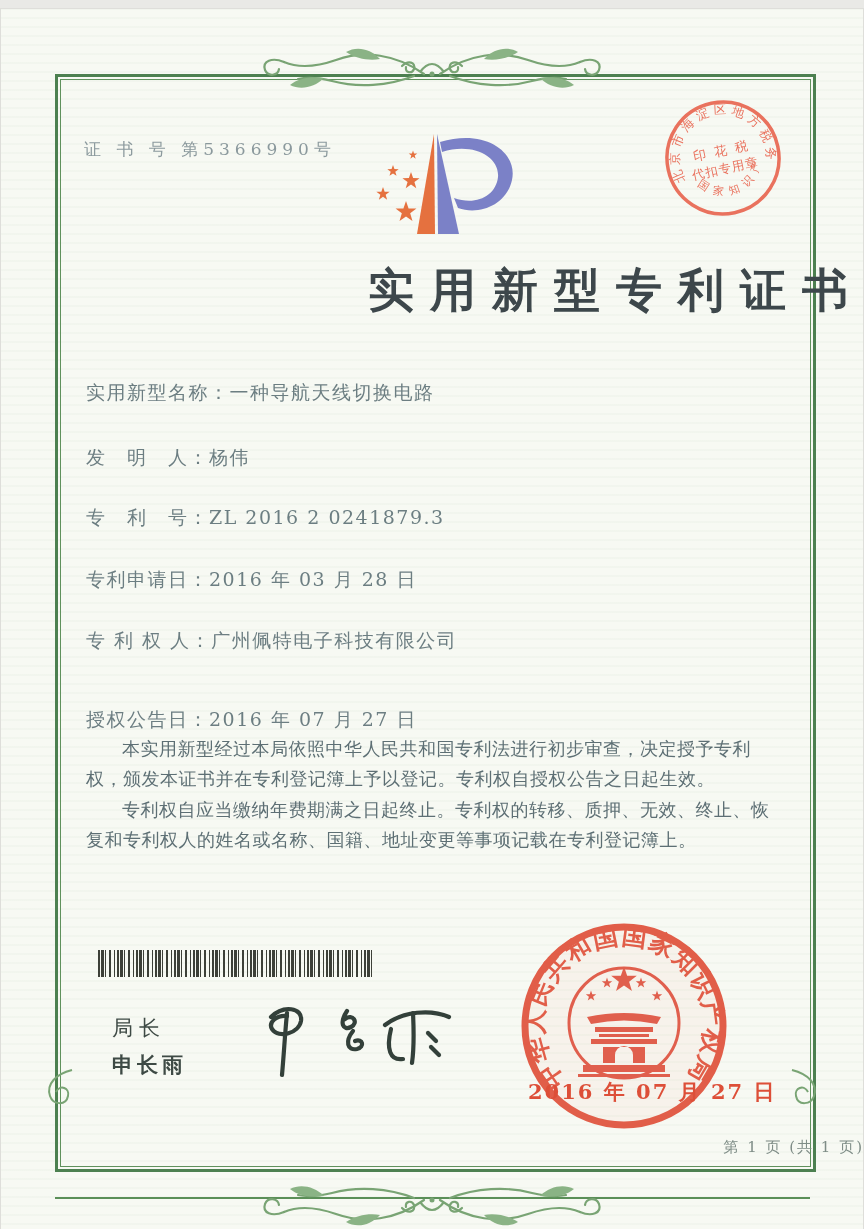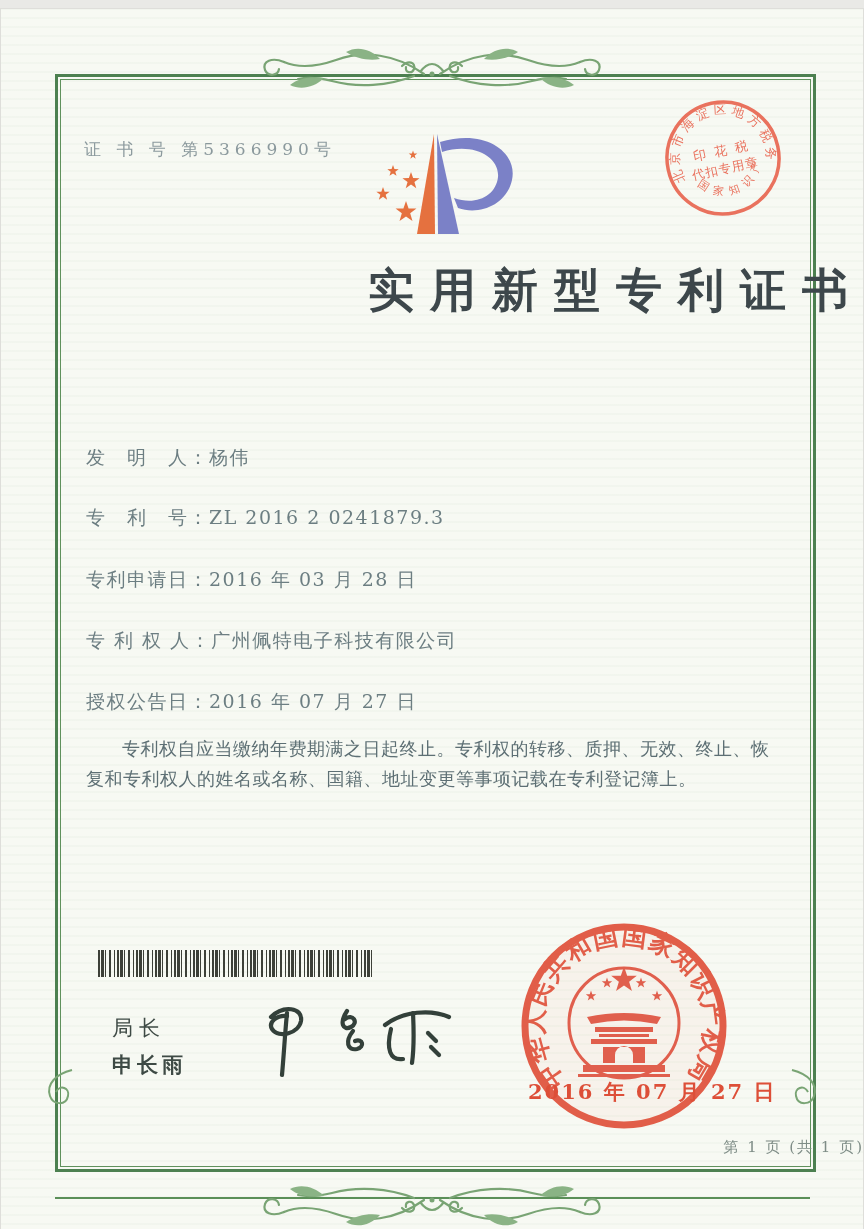--- a/index.html
+++ b/index.html
@@ -107,37 +107,41 @@
       <text fill="#e8604a" font-size="11" letter-spacing="1">
         <textPath href="#tax-arc-bottom" startOffset="6" textLength="118">国家知识产权局</textPath>
       </text>
       <text x="60" y="57" text-anchor="middle" fill="#e8604a" font-size="13" letter-spacing="2">印 花 税</text>
       <text x="60" y="75" text-anchor="middle" fill="#e8604a" font-size="12.5" letter-spacing="1">代扣专用章</text>
     </svg>
   </div>
 
   <h1 class="title">实用新型专利证书</h1>
 
+  <div class="field-row" style="top:372px">
+    <span>实用新型名称：</span><span>一种导航天线切换电路</span>
+  </div>
   <div class="field-row" style="top:437px">
     <span>发　明　人：</span><span>杨伟</span>
   </div>
   <div class="field-row" style="top:497px">
     <span>专　利　号：</span><span>ZL 2016 2 0241879.3</span>
   </div>
   <div class="field-row" style="top:559px">
     <span>专利申请日：</span><span>2016 年 03 月 28 日</span>
   </div>
   <div class="field-row" style="top:620px">
     <span>专 利 权 人：</span><span>广州佩特电子科技有限公司</span>
   </div>
-  <div class="field-row" style="top:681px">
+  <div class="field-row" style="top:699px">
     <span>授权公告日：</span><span>2016 年 07 月 27 日</span>
   </div>
 
   <div class="body-text">
+    <p>本实用新型经过本局依照中华人民共和国专利法进行初步审查，决定授予专利权，颁发本证书并在专利登记簿上予以登记。专利权自授权公告之日起生效。</p>
     <p>专利权自应当缴纳年费期满之日起终止。专利权的转移、质押、无效、终止、恢复和专利权人的姓名或名称、国籍、地址变更等事项记载在专利登记簿上。</p>
   </div>
 
   <div class="barcode"></div>
 
   <div class="official-title">局长</div>
   <div class="official-name">申长雨</div>
 
   <svg class="signature" width="230" height="95" viewBox="0 0 230 95">
     <g fill="none" stroke="#33403a" stroke-width="4.2" stroke-linecap="round">

